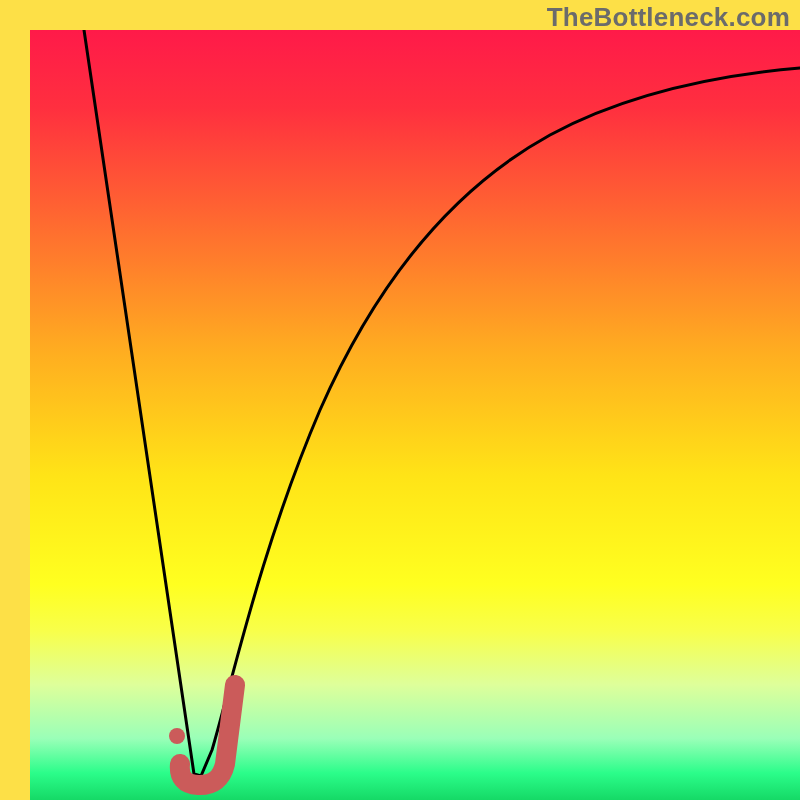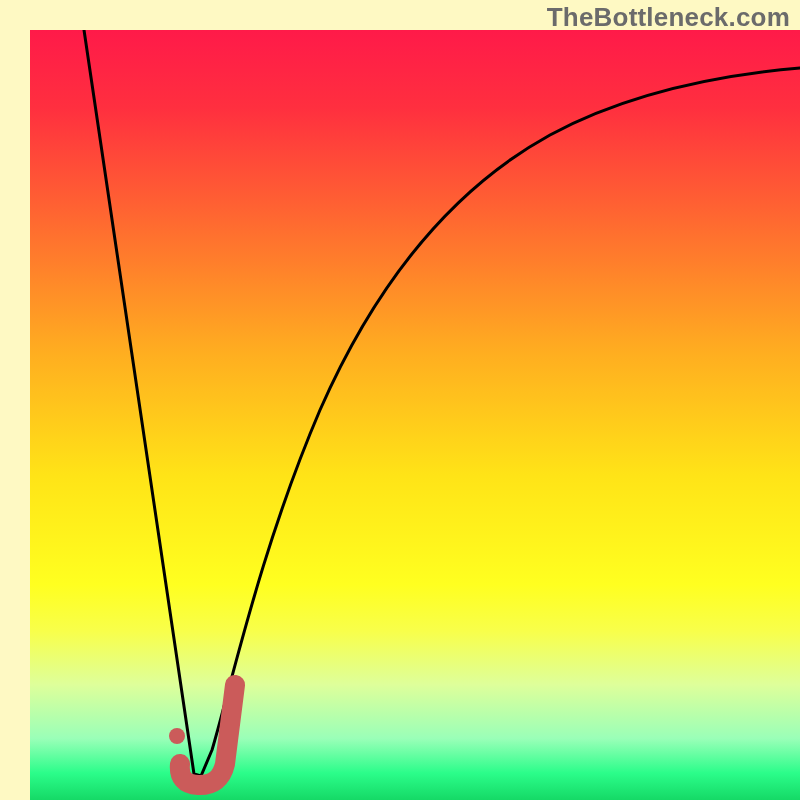--- a/index.html
+++ b/index.html
@@ -6,21 +6,21 @@
     margin: 0;
     padding: 0;
     width: 800px;
     height: 800px;
     background: #000;
     overflow: hidden;
   }
   .frame {
     position: absolute;
     inset: 0;
-    background: #fef9c3;
+    background: #fde047;
     padding-left: 37px;
   }
   .watermark {
     position: absolute;
     top: 2px;
     right: 10px;
     font-family: Arial, Helvetica, sans-serif;
     font-size: 26px;
     font-weight: 600;
     color: #6b6b6b;

